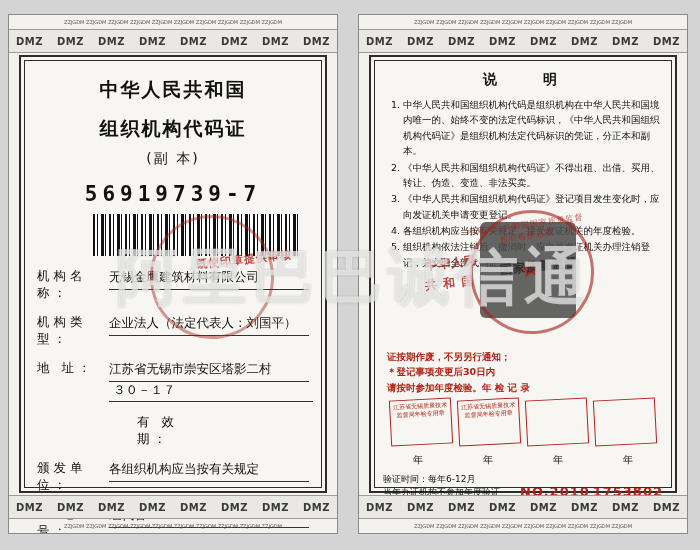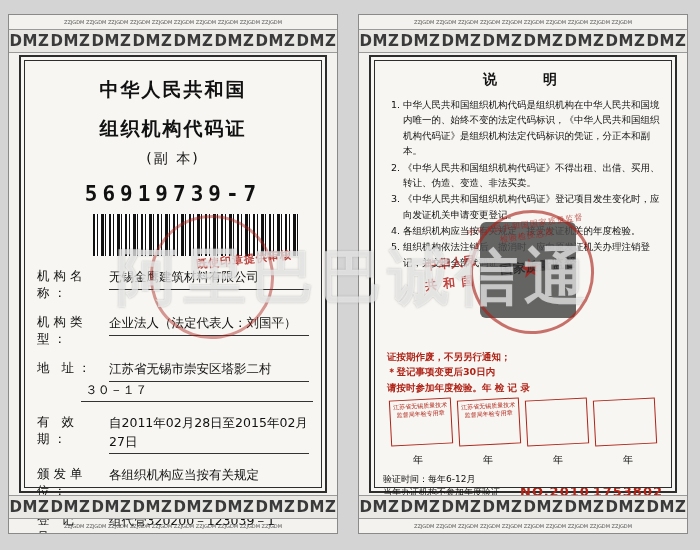--- a/index.html
+++ b/index.html
@@ -25,21 +25,21 @@
   }
   .half.left{left:8px;}
   .half.right{left:358px;}
 
   
   .band{
     position:absolute;left:0;right:0;height:24px;
     background:#e9e8e4;
     border-top:1px solid #9a9a9a;border-bottom:1px solid #9a9a9a;
     display:flex;align-items:center;justify-content:space-around;
-    font-size:15px;font-weight:bold;color:#3a3a3a;letter-spacing:.5px;
+    font-size:10px;font-weight:bold;color:#3a3a3a;letter-spacing:.5px;
     box-sizing:border-box;
   }
   .band.top{top:14px;}
   .band.bot{bottom:14px;}
   .microtext{
     position:absolute;left:0;right:0;height:12px;
     font-size:5px;color:#555;overflow:hidden;white-space:nowrap;
     display:flex;align-items:center;justify-content:space-around;
   }
   .microtext.t{top:1px;}
@@ -78,21 +78,21 @@
       #111 0px,#111 2px,#fff 2px,#fff 4px,
       #111 4px,#111 5px,#fff 5px,#fff 8px,
       #111 8px,#111 11px,#fff 11px,#fff 12px,
       #111 12px,#111 13px,#fff 13px,#fff 16px);
   }
   .field{
     display:flex;align-items:flex-start;margin-top:12px;padding:0 4px;font-size:12.5px;color:#111;justify-content:center;
   }
   .field .lab{width:72px;flex:none;letter-spacing:4px;}
   .field .val{flex:1;border-bottom:1px solid #333;padding-bottom:2px;min-height:16px;line-height:1.5;}
-  .val2{margin-left:48px;padding:0 4px;font-size:12.5px;border-bottom:1px solid #333;padding-bottom:2px;color:#111;}
+  .val2{margin-left:76px;padding:0 4px;font-size:12.5px;border-bottom:1px solid #333;padding-bottom:2px;color:#111;}
 
   
   .rtitle{
     text-align:center;font-weight:bold;font-size:14px;letter-spacing:6px;margin-top:6px;color:#111;
   }
   ol.notes{
     margin:8px 2px 0 4px;padding-left:16px;font-size:9.5px;line-height:1.62;color:#111;
   }
   ol.notes li{margin-bottom:1px;}
   .redlines{
@@ -186,21 +186,20 @@
         <div class="val">企业法人（法定代表人：刘国平）</div>
       </div>
       <div class="field">
         <div class="lab">地      址：</div>
         <div class="val">江苏省无锡市崇安区塔影二村</div>
       </div>
       <div class="val2">３０－１７</div>
 
       <div class="field">
         <div class="lab">有 效 期：</div>
-        <div class="val">自2011年02月28日至2015年02月27日</div>
       </div>
       <div class="field">
         <div class="lab">颁发单位：</div>
         <div class="val">各组织机构应当按有关规定</div>
       </div>
       <div class="field">
         <div class="lab">登 记 号：</div>
         <div class="val">组代管320200－123039－1</div>
       </div>
     </div>

